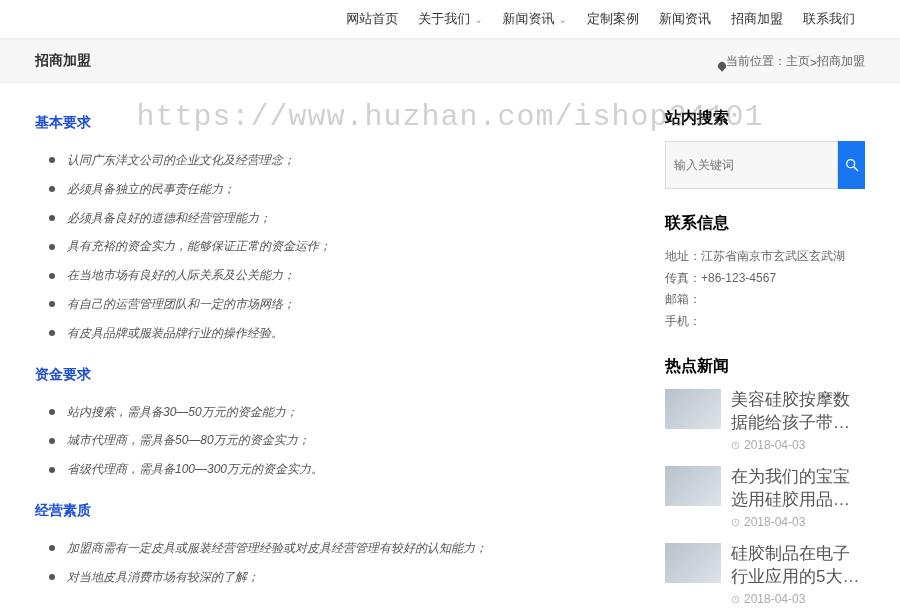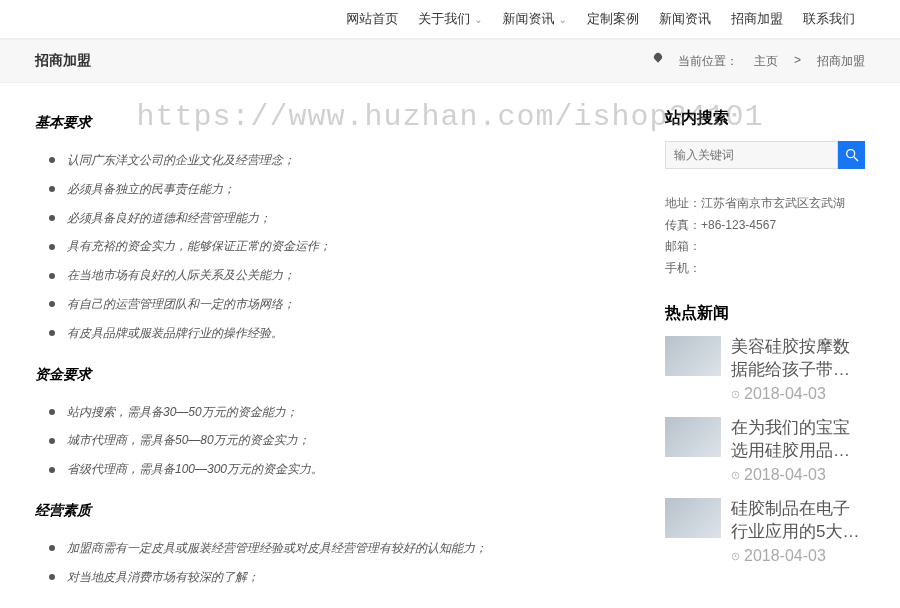--- a/index.html
+++ b/index.html
@@ -5,41 +5,41 @@
 * { margin: 0; padding: 0; box-sizing: border-box; }
 body { font-family: "Microsoft YaHei", Arial, sans-serif; font-size: 12px; color: #333; background: #fff; }
 .container { width: 830px; margin: 0 auto; }
 header { border-bottom: 1px solid #eee; }
 header .nav { display: flex; justify-content: flex-end; padding: 10px 0; }
 header .nav .item { display: flex; align-items: center; padding: 0 10px; font-size: 13px; color: #333; cursor: pointer; }
 header .nav .item .chev { margin-left: 4px; font-size: 10px; color: #999; }
 .breadcrumb-bar { background: #f7f7f7; border-top: 1px solid #eee; border-bottom: 1px solid #eee; padding: 12px 0; }
 .breadcrumb-bar .inner { display: flex; justify-content: space-between; align-items: center; }
 .breadcrumb-bar .title { font-size: 14px; font-weight: bold; }
-.breadcrumb-bar .crumbs { font-size: 12px; color: #666; display: flex; align-items: flex-start; gap: 16px; }
+.breadcrumb-bar .crumbs { font-size: 12px; color: #666; display: flex; align-items: flex-end; gap: 0; }
 .breadcrumb-bar .pin { display: inline-block; width: 8px; height: 8px; background: #555; border-radius: 50% 50% 50% 0; transform: rotate(-45deg); }
 .main { display: flex; padding: 25px 0 60px; gap: 40px; }
 .left { flex: 1; }
 .right { width: 200px; }
-h3.sec { font-size: 14px; font-weight: bold; margin: 6px 0 14px; color: #000000; font-style: italic; }
+h3.sec { font-size: 14px; font-weight: bold; margin: 6px 0 14px; color: #1d4ed8; }
 ul.bul { list-style: none; margin: 0 0 18px 14px; }
 ul.bul li { position: relative; padding-left: 18px; font-size: 12px; color: #555; line-height: 2.4; font-style: italic; }
 ul.bul li::before { content: ""; position: absolute; left: 0; top: 50%; transform: translateY(-50%); width: 6px; height: 6px; background: #555; border-radius: 50%; }
 .right h3 { font-size: 16px; font-weight: bold; margin-bottom: 12px; color: #000; }
 .search-row { display: flex; margin-bottom: 24px; }
-.search-row input { flex: 1; border: 1px solid #ddd; background: #f7f7f7; padding: 6px 8px; font-size: 12px; color: #aaa; }
+.search-row input { flex: 1; border: 1px solid #ddd; background: #f7f7f7; padding: 16px 8px; font-size: 12px; color: #aaa; }
 .search-row button { width: 34px; background: #1976f2; border: none; color: #fff; display: flex; align-items: center; justify-content: center; cursor: pointer; }
 .search-row svg { width: 16px; height: 16px; }
 .contact p { font-size: 12px; color: #666; line-height: 1.8; white-space: nowrap; }
 .contact { margin-bottom: 24px; }
 .news-item { display: flex; gap: 10px; margin-bottom: 14px; }
 .news-item .thumb { width: 56px; height: 40px; background: linear-gradient(135deg,#b8c2cc,#dde3e8); flex-shrink: 0; }
 .news-item .info { flex: 1; min-width: 0; }
 .news-item .t { font-size: 17px; color: #555; line-height: 1.35; display: -webkit-box; -webkit-line-clamp: 2; -webkit-box-orient: vertical; overflow: hidden; }
-.news-item .d { font-size: 16px; color: #aaa; margin-top: 3px; display: flex; align-items: center; gap: 4px; }
+.news-item .d { font-size: 12px; color: #aaa; margin-top: 3px; display: flex; align-items: center; gap: 4px; }
 .news-item .d svg { width: 9px; height: 9px; }
 .watermark { position: absolute; top: 100px; left: 50%; transform: translateX(-50%); font-size: 30px; color: rgba(120,120,120,0.35); font-family: Liberation Mono, monospace; letter-spacing: 1px; pointer-events: none; white-space: nowrap; }
 .page-wrap { position: relative; }
 </style>
 </head>
 <body>
 
 <div class="page-wrap">
 <div class="watermark">https://www.huzhan.com/ishop34101</div>
 
@@ -116,20 +116,21 @@
     <div class="search-row">
       <input type="text" placeholder="输入关键词" style="">
       <button>
         <svg viewBox="0 0 24 24">
               <circle cx="10" cy="10" r="6" fill="none" stroke="#fff" stroke-width="2"></circle>
               <line x1="15" y1="15" x2="21" y2="21" stroke="#fff" stroke-width="2"></line>
             </svg>
       </button>
     </div>
 
+    <h3>联系信息</h3>
     <div class="contact" id="contact">
           <p>地址：江苏省南京市玄武区玄武湖</p>
           <p>传真：+86-123-4567</p>
           <p>邮箱：</p>
           <p>手机：</p>
         </div>
 
     <h3>热点新闻</h3>
     <div id="news">
           <div class="news-item">

